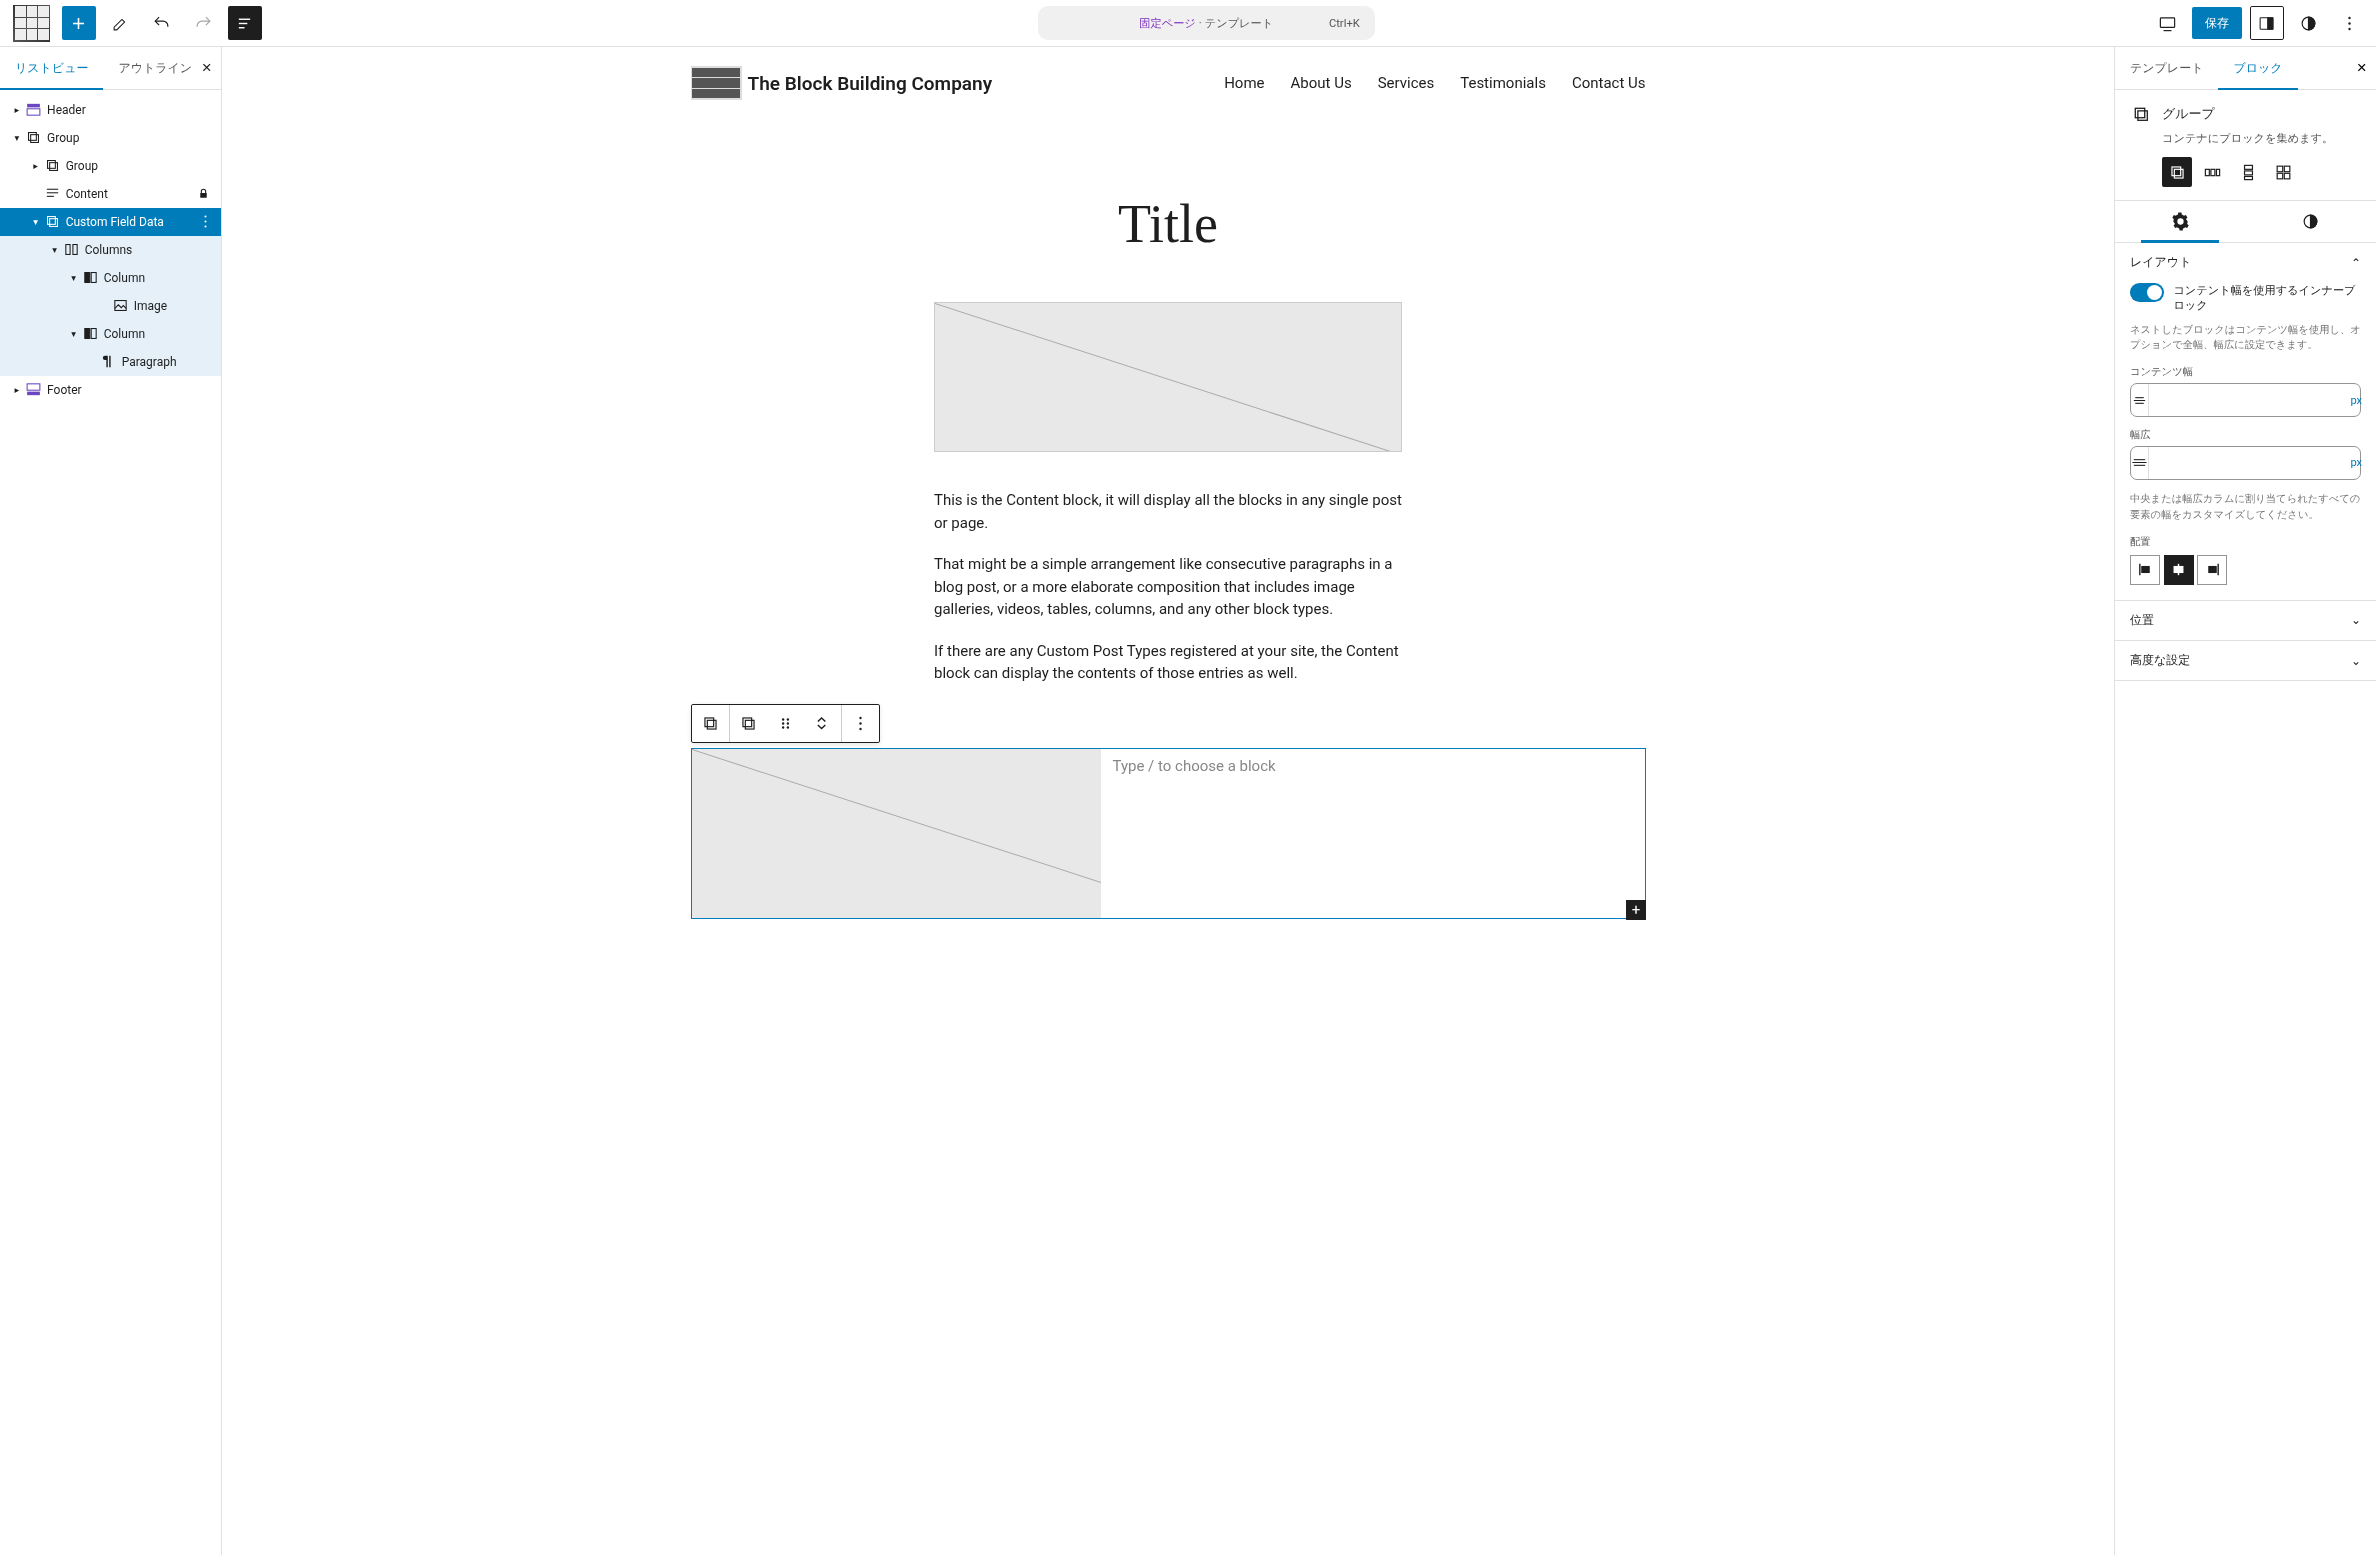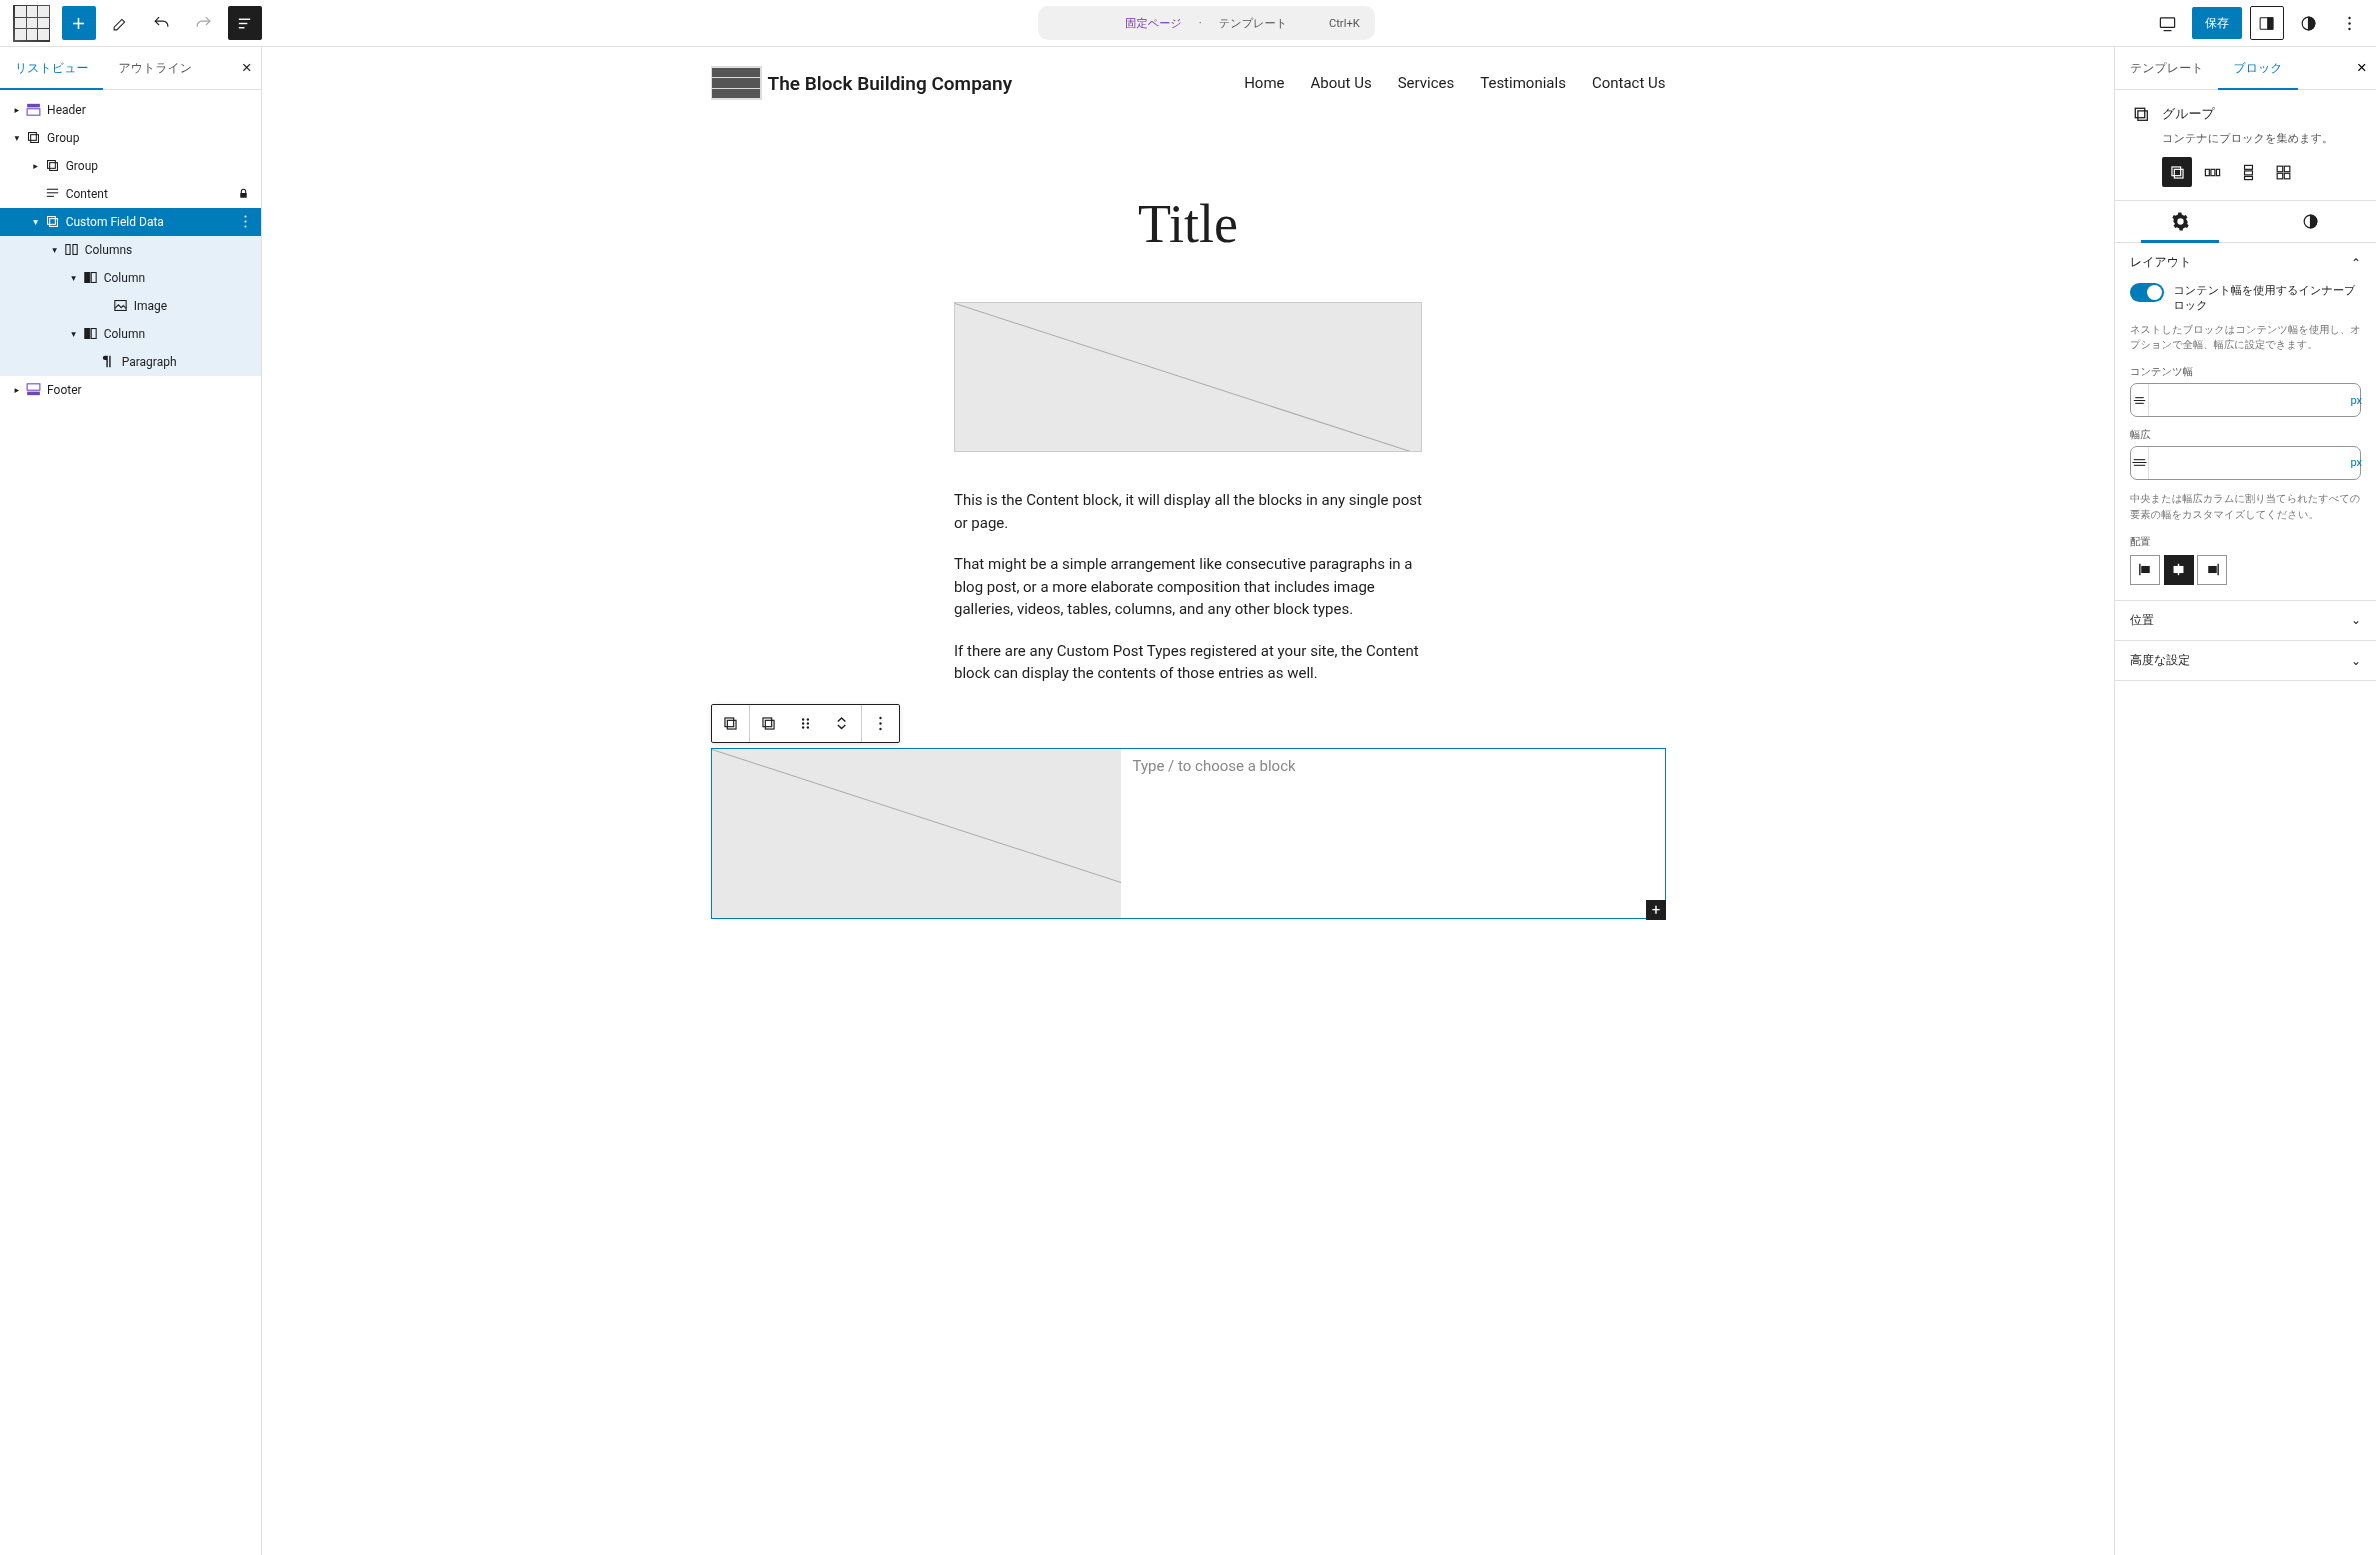--- a/index.html
+++ b/index.html
@@ -8,33 +8,33 @@
 
 
 .topbar { display: flex; align-items: center; height: 47px; border-bottom: 0.9px solid #e0e0e0; padding: 0 9.4px; gap: 7.5px; }
 .logo-box { width: 45px; height: 45px; display: flex; align-items: center; justify-content: center; }
 .logo-cube { width: 37px; height: 37px; background: linear-gradient(135deg,#333 0%,#555 50%,#333 100%); display: grid; grid-template-columns: repeat(3,1fr); grid-template-rows: repeat(3,1fr); gap: 0.9px; padding: 1.9px; }
 .logo-cube div { background: #eee; }
 .top-btn { width: 34px; height: 34px; display: inline-flex; align-items: center; justify-content: center; border: none; background: transparent; border-radius: 1.9px; cursor: pointer; }
 .top-btn.primary { background: #007cba; color: #fff; }
 .top-btn.dark { background: #1e1e1e; color: #fff; }
 .top-center { flex: 1; display: flex; justify-content: center; }
-.center-pill { display: flex; align-items: center; background: #f0f0f0; border-radius: 10px; padding: 0 15px; height: 34px; gap: 17px; min-width: 337px; justify-content: center; position: relative; }
+.center-pill { display: flex; align-items: center; background: #f0f0f0; border-radius: 10px; padding: 0 15px; height: 34px; gap: 3px; min-width: 337px; justify-content: center; position: relative; }
 .center-pill .purple { color: #7b2dbd; font-size: 11.2px; }
 .center-pill .gray { color: #555; font-size: 11.2px; }
 .center-pill .shortcut { color: #555; font-size: 11.2px; position: absolute; right: 15px; }
 .top-right { display: flex; align-items: center; gap: 7.5px; }
 .save-btn { background: #007cba; color: #fff; border: none; padding: 7.5px 13px; border-radius: 1.9px; font-size: 12px; cursor: pointer; }
 .sq-btn { width: 34px; height: 34px; border: 0.9px solid #1e1e1e; background: #fff; display: inline-flex; align-items: center; justify-content: center; cursor: pointer; border-radius: 1.9px; }
 
 
 .main { flex: 1; display: flex; overflow: hidden; }
 
 
-.left-panel { width: 262px; border-right: 0.9px solid #e0e0e0; display: flex; flex-direction: column; background: #fff; }
+.left-panel { width: 222px; border-right: 0.9px solid #e0e0e0; display: flex; flex-direction: column; background: #fff; }
 .left-tabs { display: flex; align-items: center; border-bottom: 0.9px solid #e0e0e0; position: relative; height: 43px; }
 .left-tab { padding: 13px 15px; font-size: 12px; color: #555; cursor: pointer; }
 .left-tab.active { color: #007cba; font-weight: 500; position: relative; }
 .left-tab.active::after { content: ""; position: absolute; bottom: -0.9px; left: 0; right: 0; height: 2.8px; background: #007cba; }
 .left-close { position: absolute; right: 9.4px; top: 11.2px; background: none; border: none; font-size: 17px; cursor: pointer; color: #1e1e1e; }
 .tree { flex: 1; overflow-y: auto; padding: 5.6px 0; }
 .tree-row { display: flex; align-items: center; height: 28px; padding: 0 9.4px; cursor: pointer; font-size: 12px; color: #1e1e1e; position: relative; }
 .tree-row.selected { background: #007cba; color: #fff; }
 .tree-row.child-highlight { background: #e5f0f8; }
 .tree-chevron { width: 15px; display: inline-flex; justify-content: center; font-size: 9.4px; }

